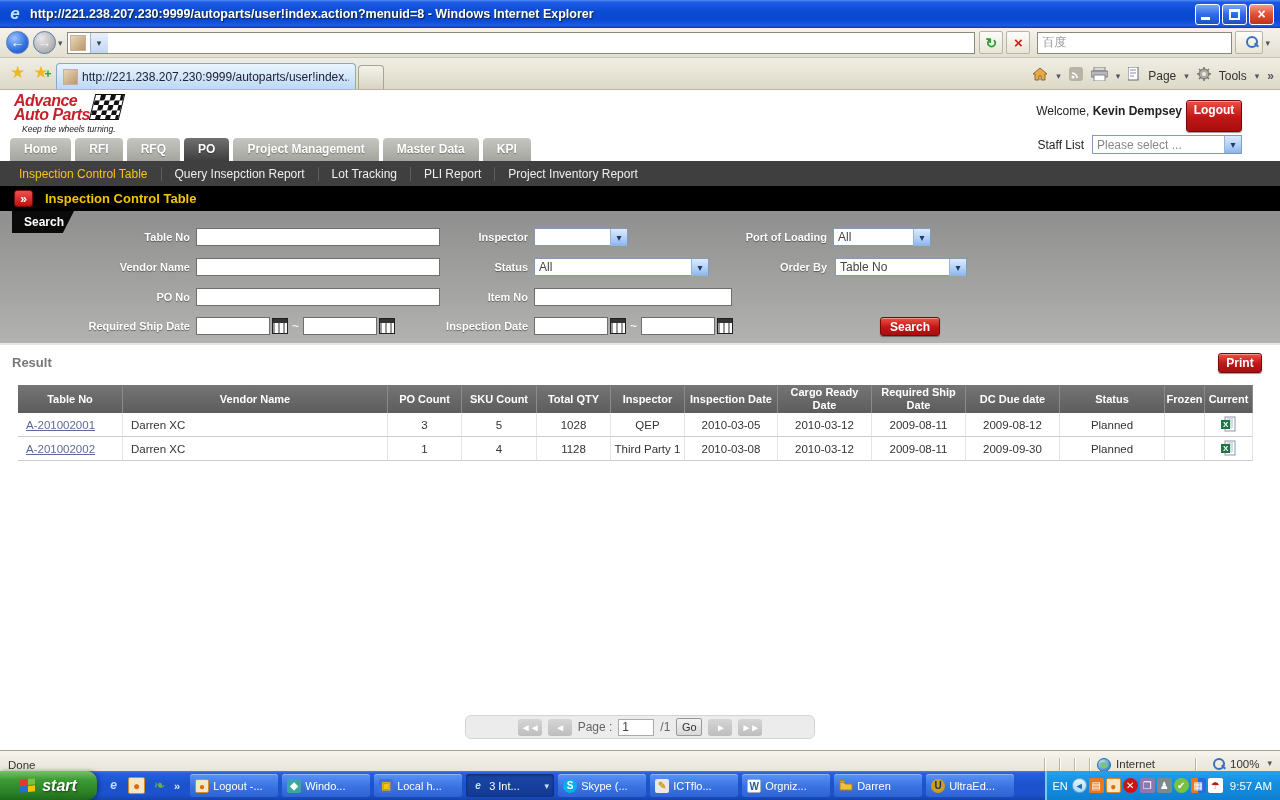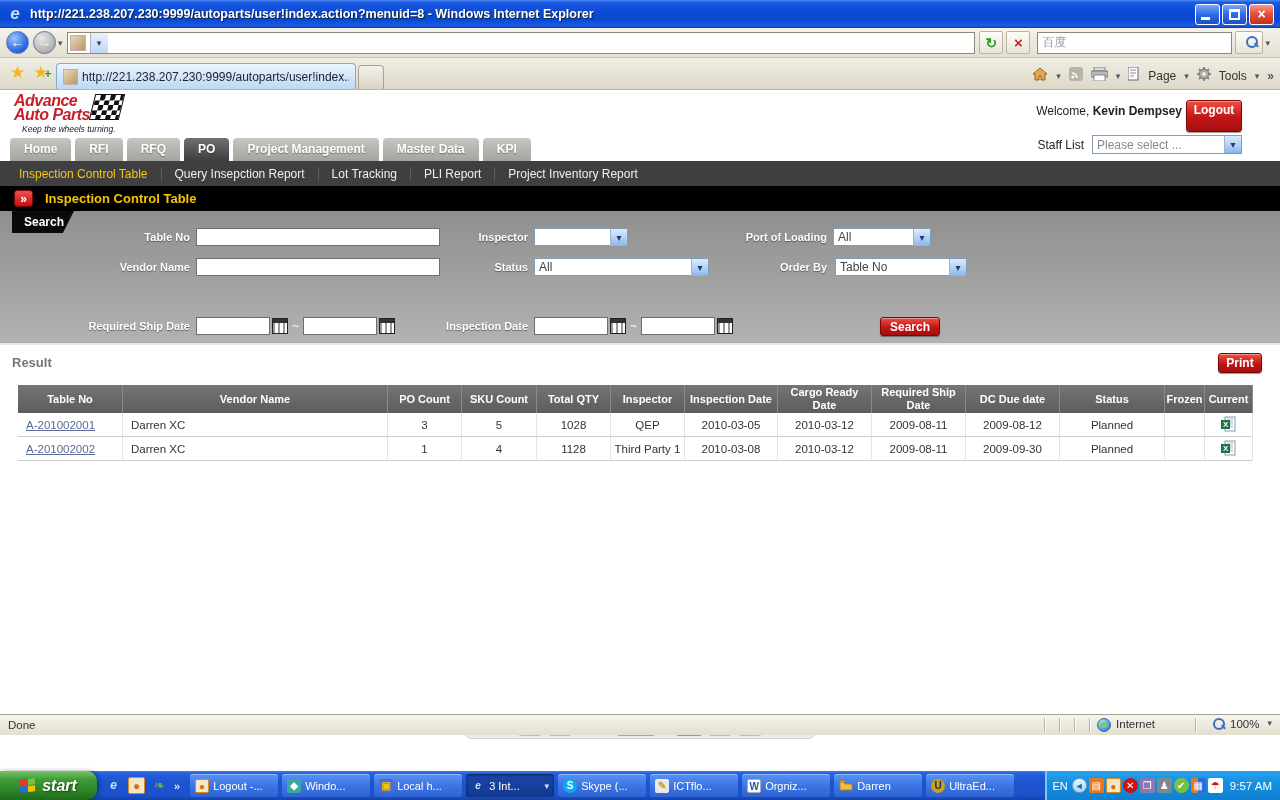--- a/index.html
+++ b/index.html
@@ -121,21 +121,21 @@
   
   .pager { position:absolute; left:50%; top:370px; transform:translateX(-50%); width:350px; height:24px; background:#ececec;
     border:1px solid #d4d4d4; border-radius:6px; display:flex; align-items:center; justify-content:center; gap:6px; font-size:12px; color:#666; }
   .pgbtn { width:24px; height:17px; background:linear-gradient(180deg,#d6d6d6,#bdbdbd); border-radius:3px; color:#fff; font-weight:bold;
     font-size:10px; text-align:center; line-height:17px; letter-spacing:-1px; }
   .pgin { width:36px; height:17px; border:1px solid #aaa; font-size:12px; padding:0 3px; color:#444; font-family:"Liberation Sans",sans-serif; }
   .gobtn { width:26px; height:18px; background:linear-gradient(180deg,#f2f2f2,#d8d8d8); border:1px solid #999; border-radius:2px;
     font-size:11px; color:#333; text-align:center; line-height:16px; }
 
   
-  .statusbar { position:absolute; top:714px; left:0; width:1280px; height:21px;
+  .statusbar { position:absolute; top:750px; left:0; width:1280px; height:29px;
     background:linear-gradient(180deg,#f6f4ec,#e2dfd0); border-top:1px solid #a8a494; display:flex; align-items:center; font-size:11.5px; color:#333; padding:0 8px; }
   .sb-sep { width:1px; height:14px; background:#b8b4a4; margin:0 7px; box-shadow:1px 0 0 #fff; }
   .sb-right { margin-left:auto; display:flex; align-items:flex-start; }
   .globe { width:14px; height:14px; border-radius:50%; background:radial-gradient(circle at 35% 30%,#bfe4ff,#3f8fdc 70%,#1d6cc0);
     border:1px solid #2a6aa8; margin-right:5px; position:relative; }
   .globe::after { content:""; position:absolute; left:2px; top:3px; width:8px; height:6px; background:#7ec27e; border-radius:40% 60% 50% 50%; }
   .zoomlens { width:13px; height:13px; margin:0 4px 0 10px; position:relative; }
   .zoomlens::before { content:""; position:absolute; left:0; top:0; width:8px; height:8px; border:2px solid #3a6fc0; border-radius:50%; }
   .zoomlens::after { content:""; position:absolute; left:8px; top:8px; width:5px; height:2px; background:#3a6fc0; transform:rotate(45deg); }
 
@@ -324,20 +324,26 @@
         <span class="val">All</span>
         <span class="arrow">▾</span>
       </div>
       <span class="flabel" style="left:700px;width:127px">Order By</span>
       <div class="fselect xpselect" style="left:835px;width:132px">
         <span class="val">Table No</span>
         <span class="arrow">▾</span>
       </div>
     </div>
 
+    <div class="frow" style="top:77px">
+      <span class="flabel" style="left:0;width:190px">PO No</span>
+      <input class="ftext" style="left: 196px; width: 244px;">
+      <span class="flabel" style="left:400px;width:128px">Item No</span>
+      <input class="ftext" style="left: 534px; width: 198px;">
+    </div>
 
     <div class="frow" style="top:106px">
       <span class="flabel" style="left:0;width:190px">Required Ship Date</span>
       <div class="caldate" style="left:196px">
         <input class="din ftext" style="position: static;">
         <div class="calbtn"></div>
         <span class="tilde">~</span>
         <input class="din ftext" style="position: static;">
         <div class="calbtn"></div>
       </div>

